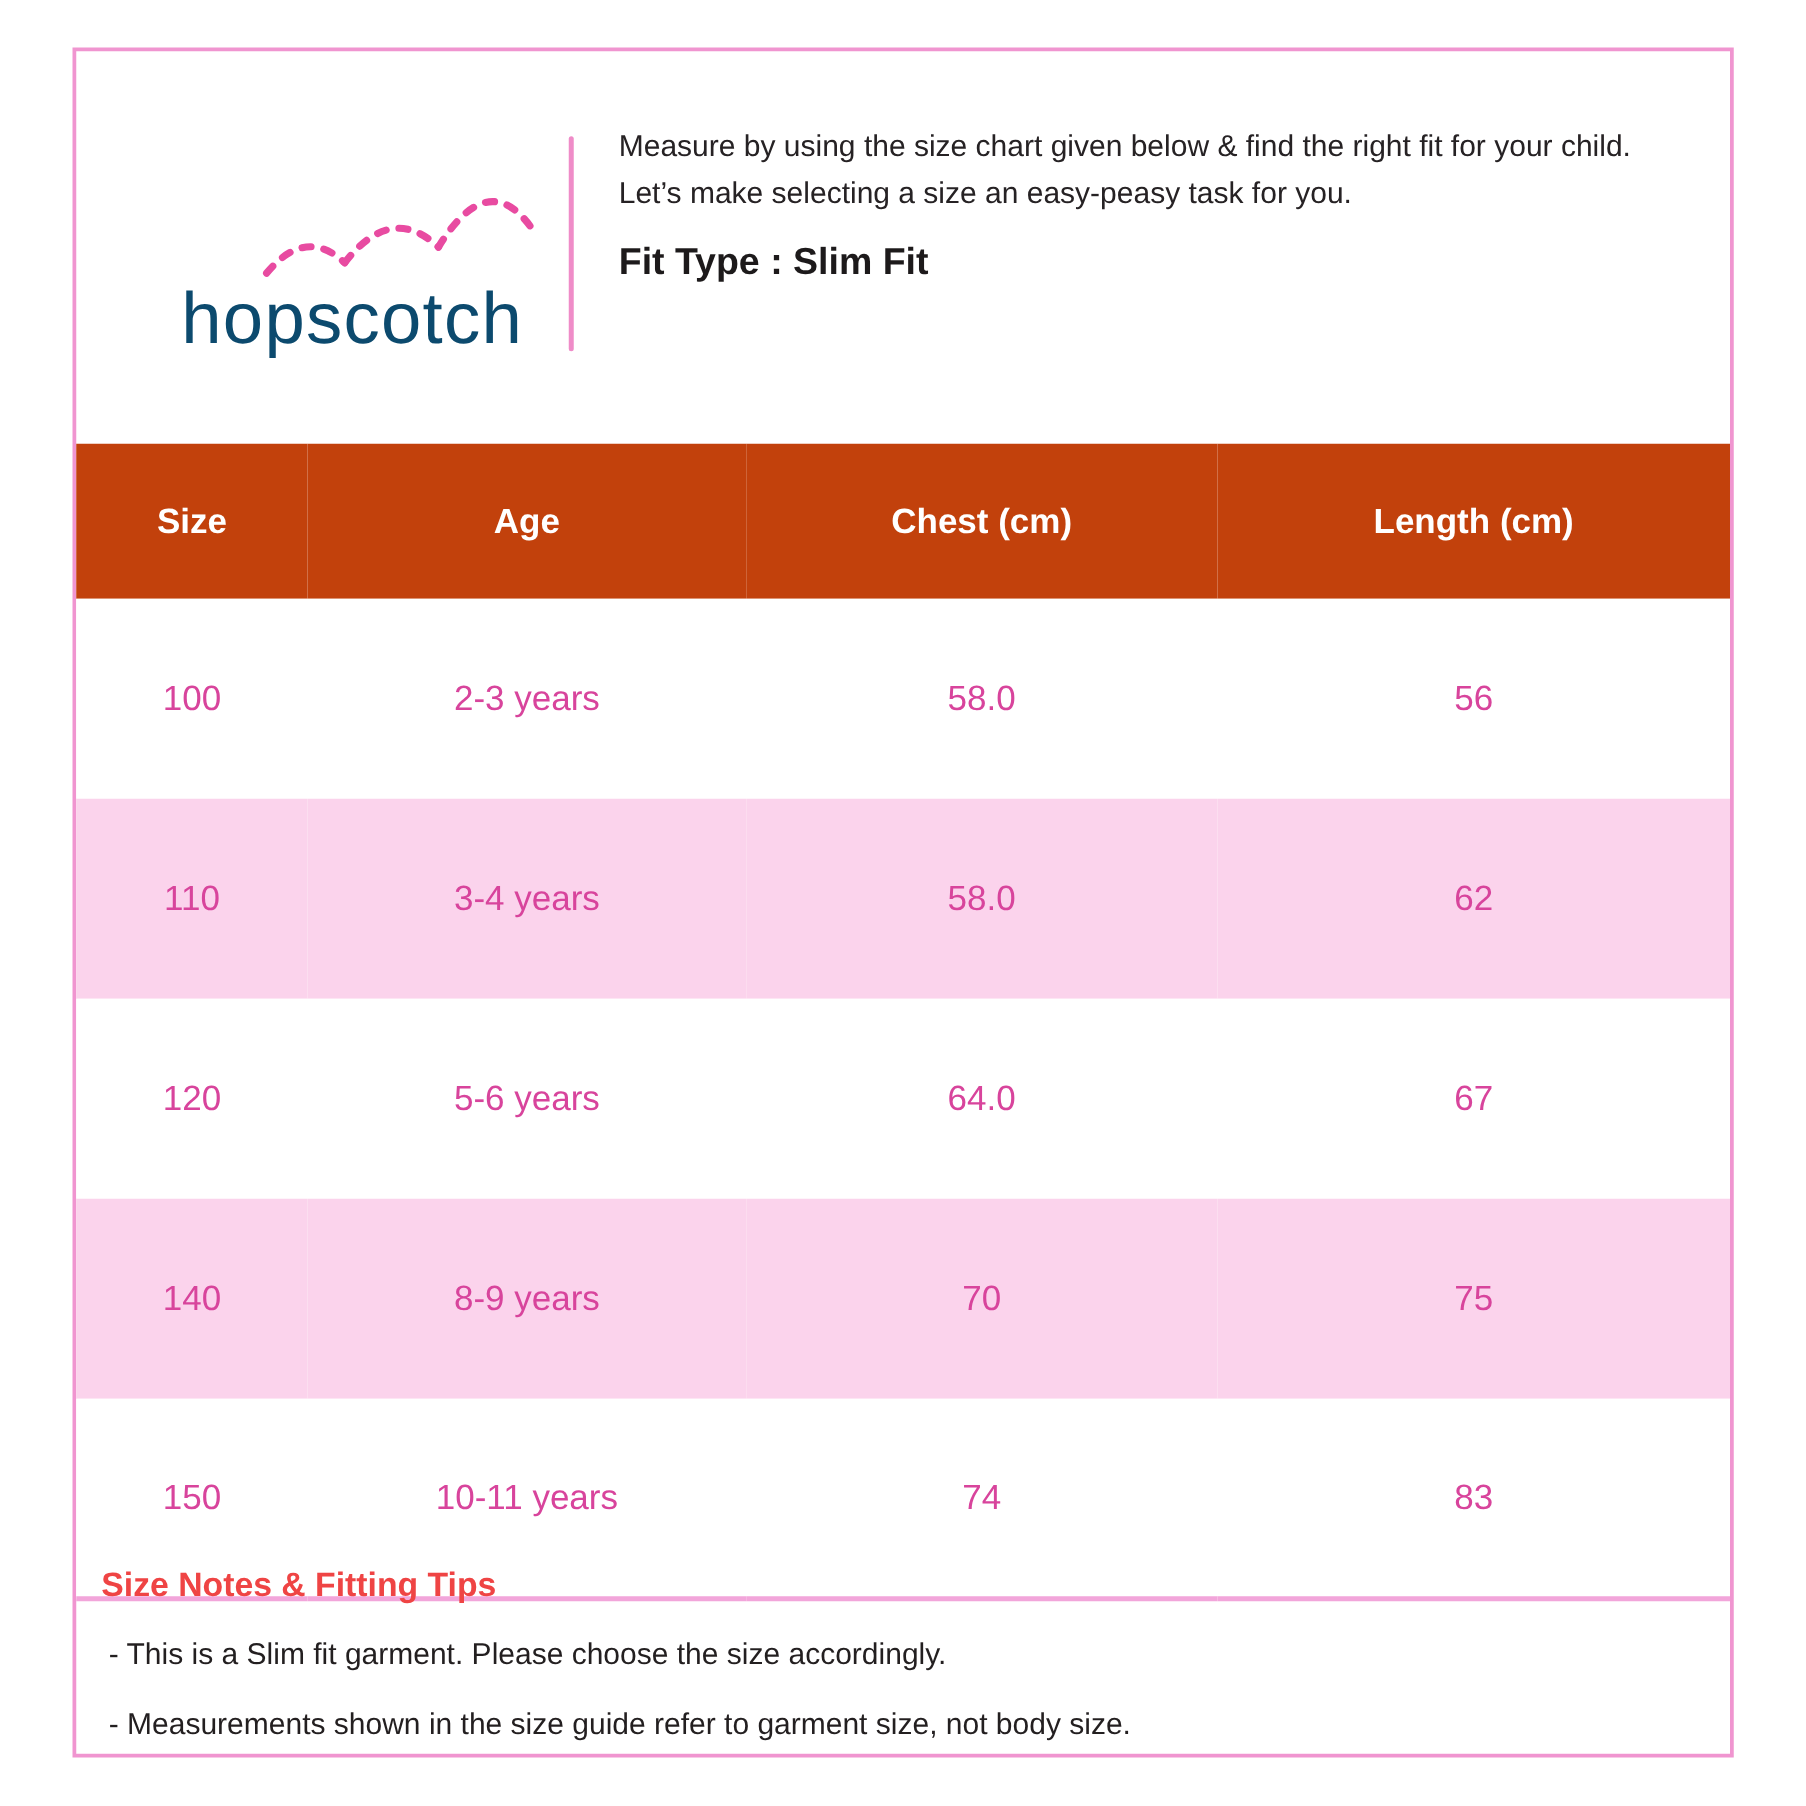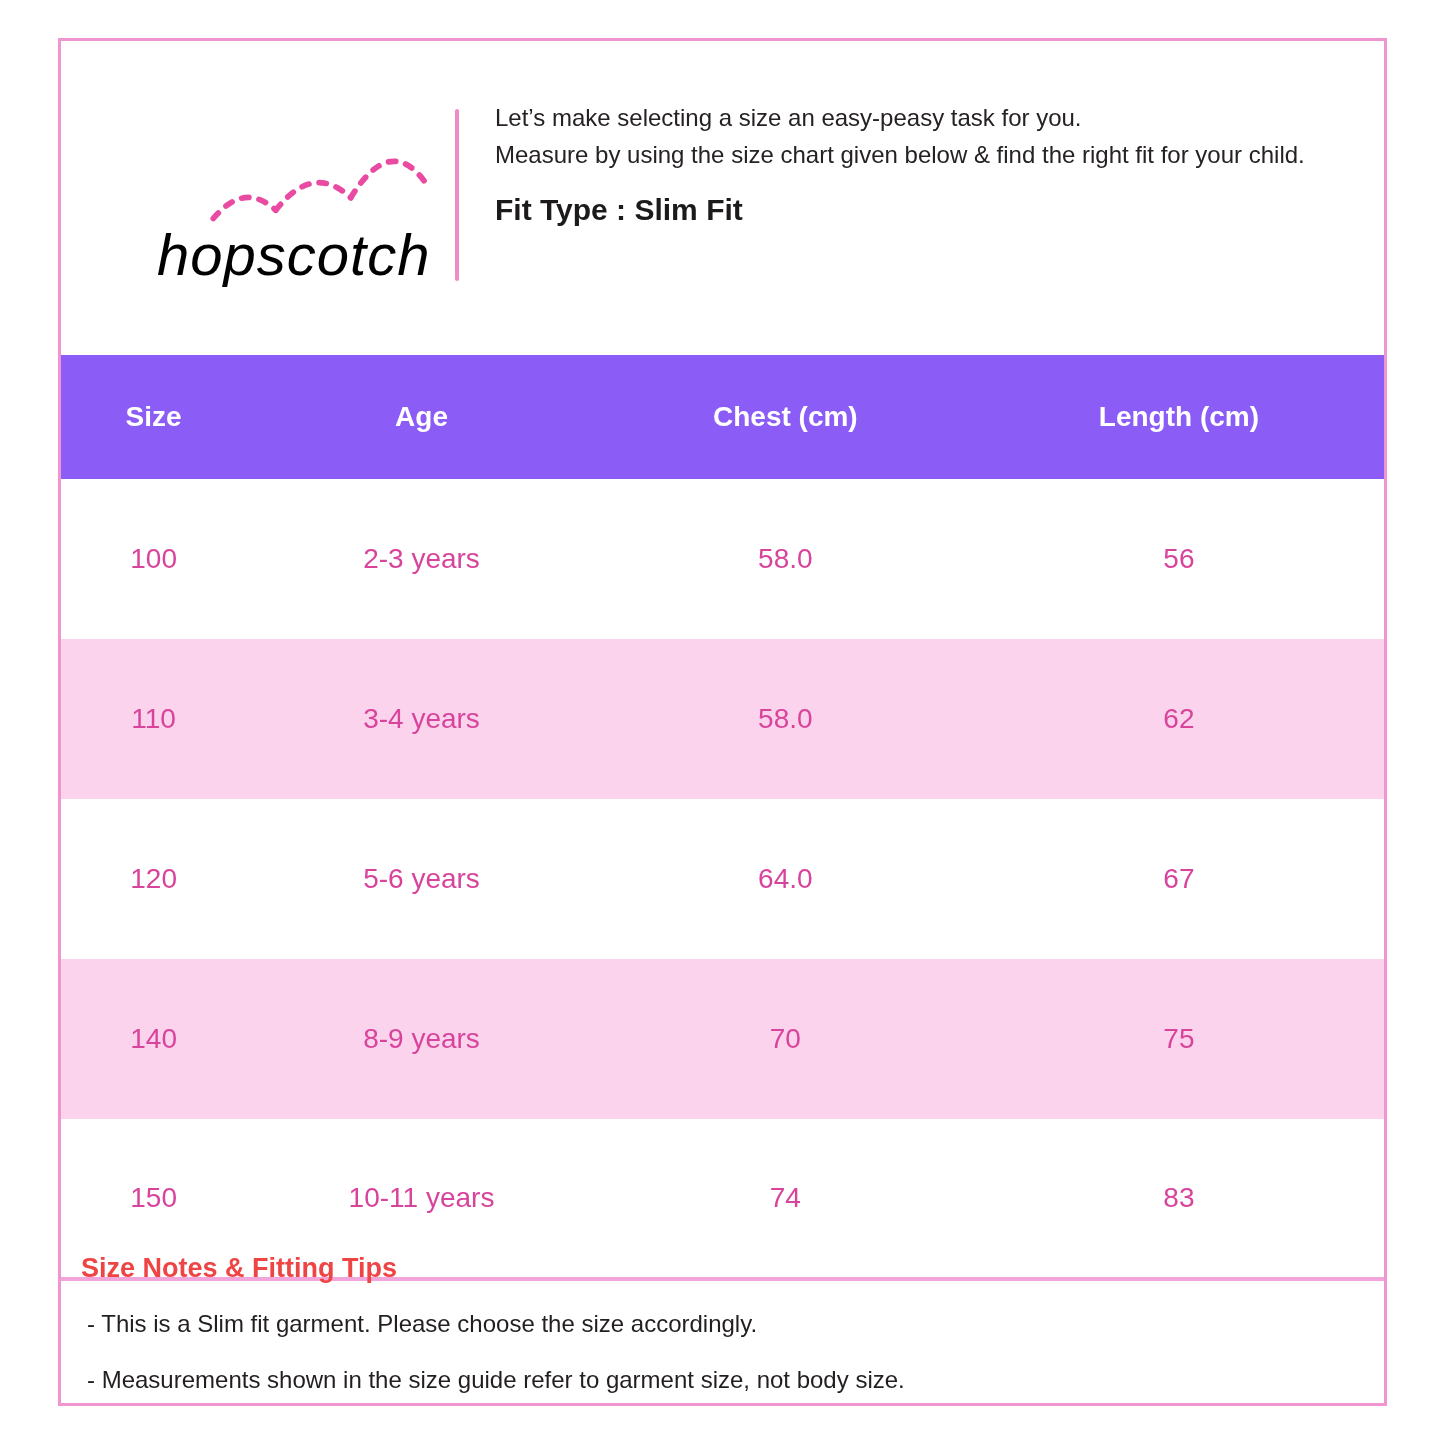--- a/index.html
+++ b/index.html
@@ -18,23 +18,23 @@
   }
   
   .logo-wrap {
     position: absolute; left: 84px; top: 88px;
     width: 290px; height: 190px;
   }
   .logo-arcs {
     position: absolute; left: 62px; top: 4px;
   }
   .logo-text {
-    position: absolute; left: 12px; top: 92px;
+    position: absolute; left: 0; top: 92px;
     font-size: 58px; letter-spacing: 1px;
-    color: #000000; font-weight: 400; font-style: italic;
+    color: #0c4a6e; font-weight: 400;
   }
   .v-divider {
     position: absolute; left: 394px; top: 68px;
     width: 4px; height: 172px;
     background: #ef8cc8; border-radius: 2px;
   }
   .intro {
     position: absolute; left: 434px; top: 58px; width: 880px;
   }
   .intro-title {
@@ -51,21 +51,21 @@
   }
   
   .size-table {
     position: absolute; left: 0; top: 314px;
     width: 100%;
     border-collapse: collapse; table-layout: fixed;
     border-bottom: 4px solid #f2a5da;
   }
   .size-table th {
     height: 124px;
-    background: #8b5cf6; color: #ffffff;
+    background: #c2410c; color: #ffffff;
     font-size: 28px; font-weight: 600; text-align: center;
   }
   .size-table td {
     height: 160px;
     color: #d8449c; font-size: 28px; font-weight: 500;
     text-align: center;
   }
   .size-table tbody tr:nth-child(even) { background: #fbd3ec; }
   .size-table tbody tr:nth-child(odd)  { background: #ffffff; }
   
@@ -93,22 +93,22 @@
         <path d="M66,74 Q102,28 138,62"></path>
         <path d="M138,62 Q176,0 210,48"></path>
       </g>
     </svg>
     <div class="logo-text">hopscotch</div>
   </div>
 
   <div class="v-divider"></div>
 
   <div class="intro">
+    <p class="intro-text">Measure by using the size chart given below &amp; find the right fit for your child.</p>
     <p class="intro-text">Let’s make selecting a size an easy-peasy task for you.</p>
-    <p class="intro-text">Measure by using the size chart given below &amp; find the right fit for your child.</p>
     <p class="fit-type">Fit Type : Slim Fit</p>
   </div>
 
   <table class="size-table">
     <colgroup>
       <col style="width:14%">
         <col style="width:26.5%">
       <col style="width:28.5%">
         <col style="width:31%">
     </colgroup>

